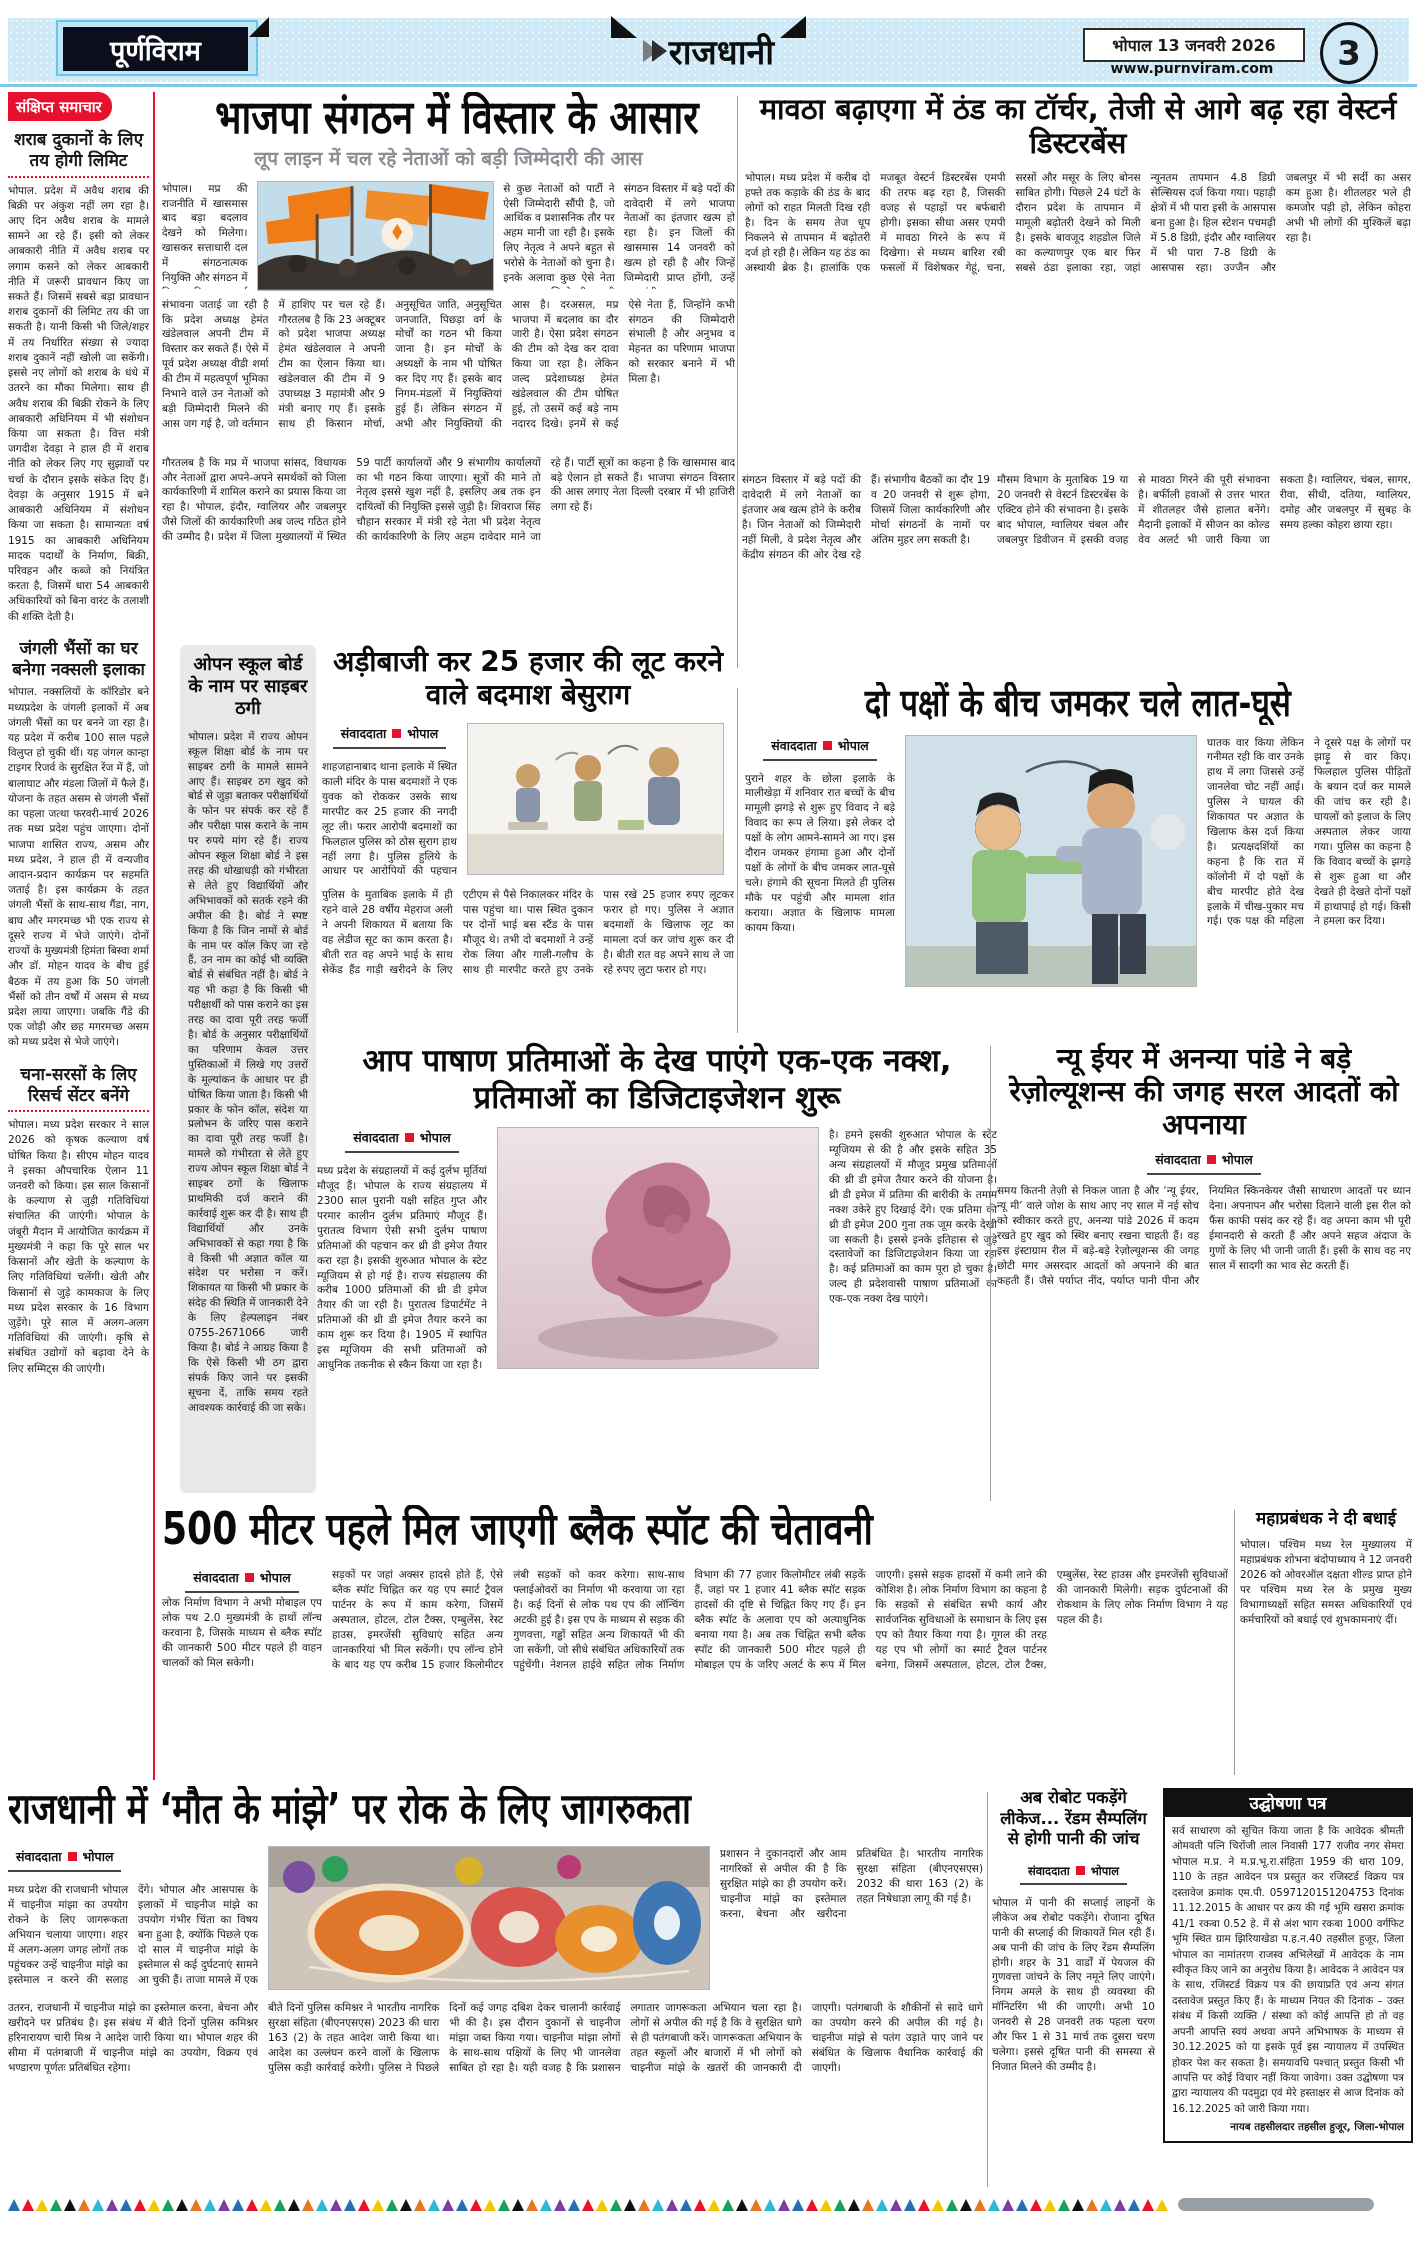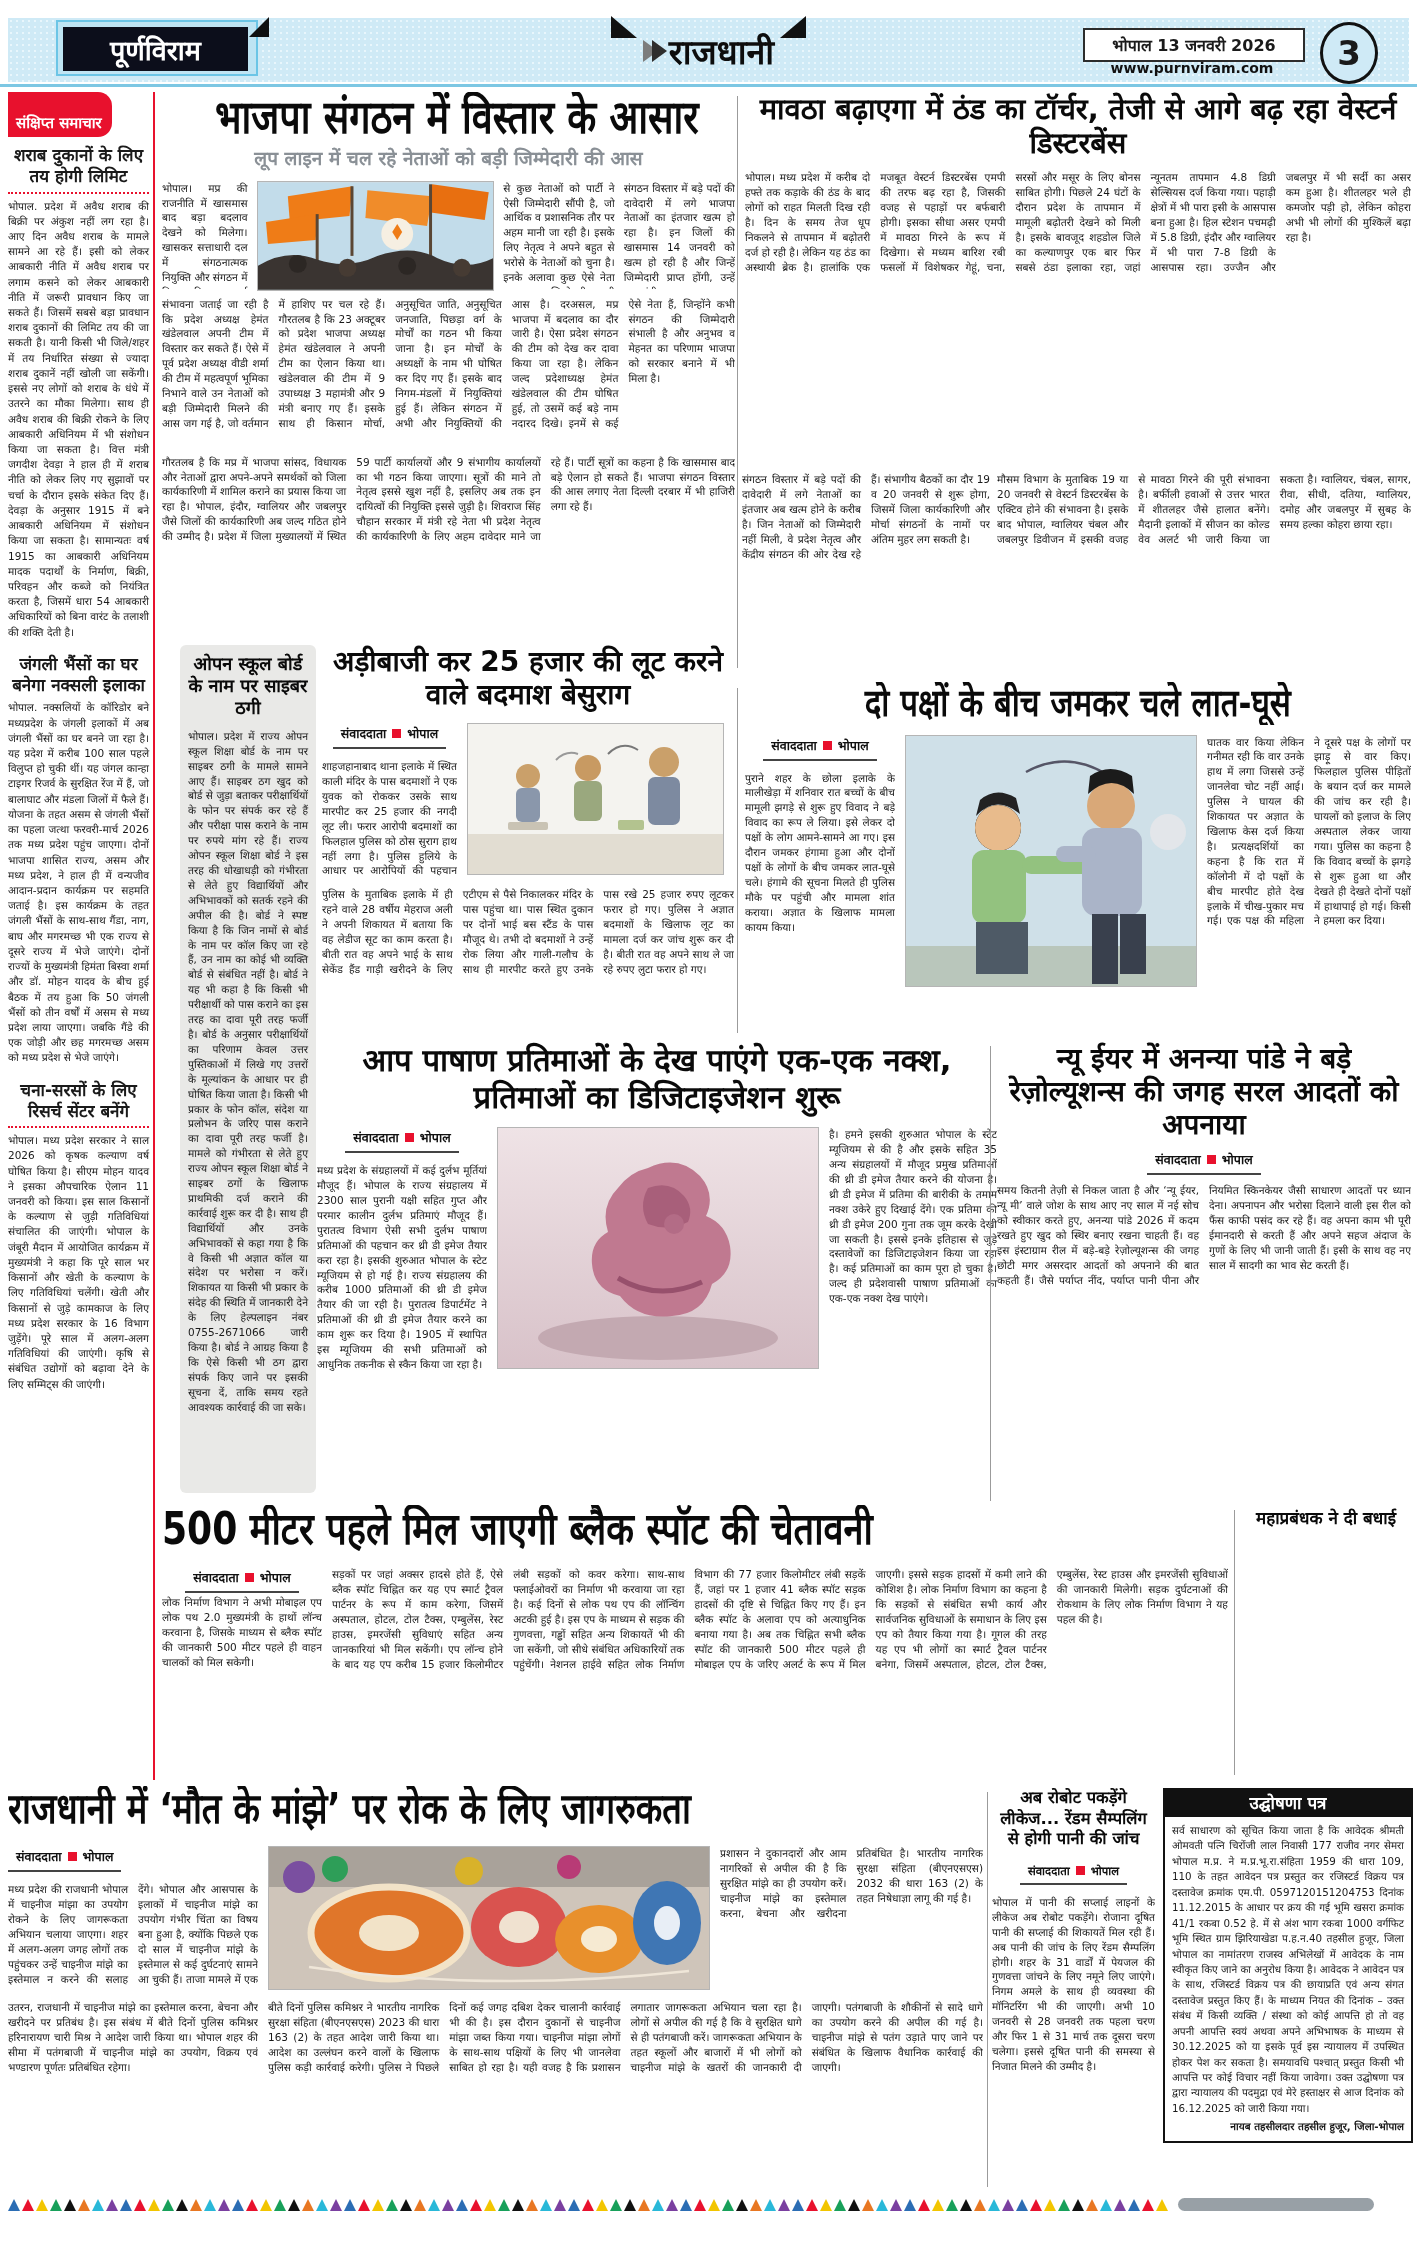--- a/index.html
+++ b/index.html
@@ -41,21 +41,21 @@
   .h-xxl{font-size:46px;font-weight:bold;color:#0a0a0a;line-height:1.1;}
   .h-xl{font-size:38px;font-weight:bold;color:#0a0a0a;line-height:1.12;}
   .h-l{font-size:27px;font-weight:bold;color:#0a0a0a;line-height:1.18;text-align:center;}
   .h-m{font-size:20px;font-weight:bold;color:#0a0a0a;line-height:1.22;text-align:center;}
   .h-s{font-size:16px;font-weight:bold;color:#0a0a0a;line-height:1.25;text-align:center;}
   .subhead{font-size:19px;font-weight:bold;color:#8a9096;text-align:center;}
   .vrule{position:absolute;width:1px;background:#9b9b9b;}
   .vrule.red{width:2px;background:#e8112d;}
   
   .briefs{position:absolute;left:8px;top:92px;width:141px;}
-  .badge{background:#e8112d;color:#fff;font-weight:bold;font-size:15px;padding:20px 10px 5px 8px;
+  .badge{background:#e8112d;color:#fff;font-weight:bold;font-size:15px;padding:4px 10px 5px 8px;
          border-radius:0 14px 14px 0;display:inline-block;}
   .brief-title{font-size:17px;font-weight:bold;text-align:center;line-height:1.25;margin:8px 0 4px;}
   .dotted{border-top:2px dotted #e8112d;margin:2px 0 5px;}
   .brief-body{font-size:10.5px;line-height:1.45;text-align:justify;}
   
   .photo{border:1px solid #b5b5b5;background:#ddd;display:block;}
   
   .graybox{background:#e9e9e7;border-radius:6px;padding:8px 8px 10px;}
   
   .notice{position:absolute;left:1163px;top:1788px;width:250px;}
@@ -288,20 +288,21 @@
         </div>
         <div class="bt clip" style="margin-top:2px;height:150px;">लोक निर्माण विभाग ने अभी मोबाइल एप लोक पथ 2.0 मुख्यमंत्री के हाथों लॉन्च करवाना है, जिसके माध्यम से ब्लैक स्पॉट की जानकारी 500 मीटर पहले ही वाहन चालकों को मिल सकेगी।</div>
       </div>
       <div class="bt cols5 clip" style="flex:1;height:192px;">सड़कों पर जहां अक्सर हादसे होते हैं, ऐसे ब्लैक स्पॉट चिह्नित कर यह एप स्मार्ट ट्रैवल पार्टनर के रूप में काम करेगा, जिसमें अस्पताल, होटल, टोल टैक्स, एम्बुलेंस, रेस्ट हाउस, इमरजेंसी सुविधाएं सहित अन्य जानकारियां भी मिल सकेंगी। एप लॉन्च होने के बाद यह एप करीब 15 हजार किलोमीटर लंबी सड़कों को कवर करेगा। साथ-साथ फ्लाईओवरों का निर्माण भी करवाया जा रहा है। कई दिनों से लोक पथ एप की लॉन्चिंग अटकी हुई है। इस एप के माध्यम से सड़क की गुणवत्ता, गड्ढों सहित अन्य शिकायतें भी की जा सकेंगी, जो सीधे संबंधित अधिकारियों तक पहुंचेंगी। नेशनल हाईवे सहित लोक निर्माण विभाग की 77 हजार किलोमीटर लंबी सड़कें हैं, जहां पर 1 हजार 41 ब्लैक स्पॉट सड़क हादसों की दृष्टि से चिह्नित किए गए हैं। इन ब्लैक स्पॉट के अलावा एप को अत्याधुनिक बनाया गया है। अब तक चिह्नित सभी ब्लैक स्पॉट की जानकारी 500 मीटर पहले ही मोबाइल एप के जरिए अलर्ट के रूप में मिल जाएगी। इससे सड़क हादसों में कमी लाने की कोशिश है। लोक निर्माण विभाग का कहना है कि सड़कों से संबंधित सभी कार्य और सार्वजनिक सुविधाओं के समाधान के लिए इस एप को तैयार किया गया है। गूगल की तरह यह एप भी लोगों का स्मार्ट ट्रैवल पार्टनर बनेगा, जिसमें अस्पताल, होटल, टोल टैक्स, एम्बुलेंस, रेस्ट हाउस और इमरजेंसी सुविधाओं की जानकारी मिलेगी। सड़क दुर्घटनाओं की रोकथाम के लिए लोक निर्माण विभाग ने यह पहल की है।</div>
     </div>
   </section>
   <div class="vrule" style="left:1234px;top:1510px;height:265px;"></div>
 
   <section style="position:absolute;left:1240px;top:1508px;width:172px;">
     <div class="h-s" style="font-size:17px;">महाप्रबंधक ने दी बधाई</div>
+    <div class="bt clip" style="margin-top:8px;height:235px;">भोपाल। पश्चिम मध्य रेल मुख्यालय में महाप्रबंधक शोभना बंदोपाध्याय ने 12 जनवरी 2026 को ओवरऑल दक्षता शील्ड प्राप्त होने पर पश्चिम मध्य रेल के प्रमुख मुख्य विभागाध्यक्षों सहित समस्त अधिकारियों एवं कर्मचारियों को बधाई एवं शुभकामनाएं दीं।</div>
   </section>
 
   <section style="position:absolute;left:8px;top:1786px;width:975px;">
     <div style="overflow:hidden;">
       <span class="h-xxl squeeze left" style="font-size:42px;">राजधानी में ‘मौत के मांझे’ पर रोक के लिए जागरुकता</span>
     </div>
     <div style="display:flex;gap:10px;margin-top:14px;">
       <div style="width:250px;">
         <span class="byline">
           <span>संवाददाता</span>

